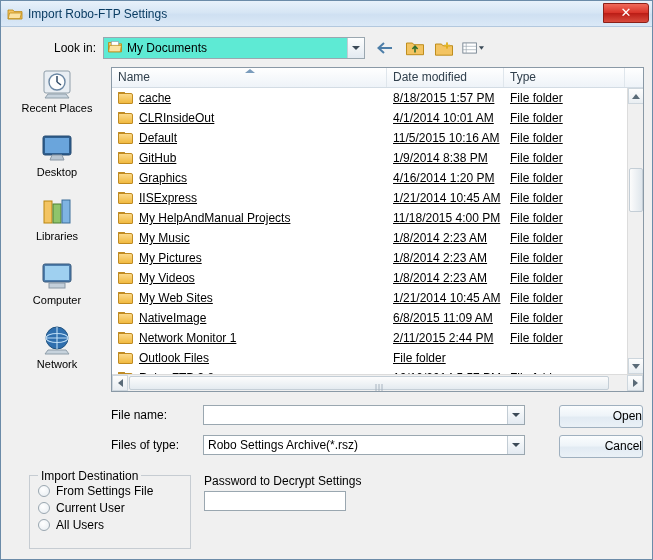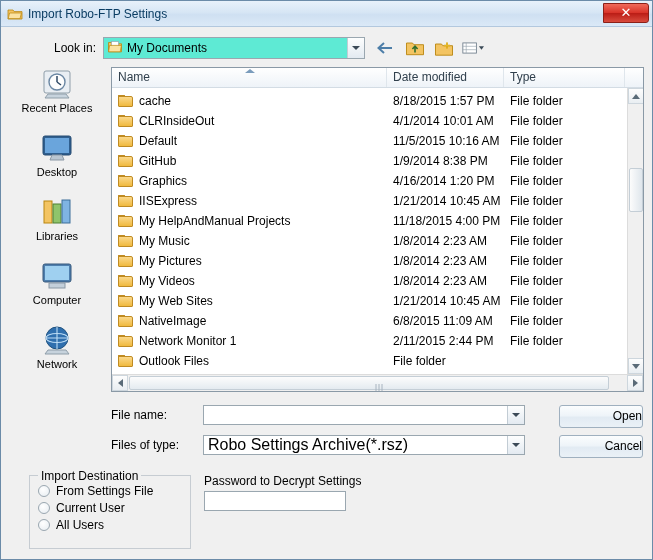--- a/index.html
+++ b/index.html
@@ -96,21 +96,21 @@
   .lh-name { width: 275px; }
   .lh-date { width: 117px; }
   .lh-type { width: 121px; }
   .sort-ind {
     position: absolute; left: 133px; top: 1px;
     width: 0; height: 0;
     border-left: 5px solid transparent; border-right: 5px solid transparent;
     border-bottom: 4px solid #7a9cbc;
   }
   .rows { position: relative; height: 286px; overflow: hidden; }
-  .row { display: flex; height: 20px; align-items: flex-end; }
+  .row { display: flex; height: 20px; align-items: center; text-decoration: underline; }
   .c-name { width: 275px; display: flex; align-items: center; padding-left: 6px; }
   .c-name .fname { margin-left: 6px; font-size: 12px; color: #000; white-space: nowrap; }
   .c-date { width: 117px; font-size: 12px; color: #000; padding-left: 6px; white-space: nowrap;}
   .c-type { width: 121px; font-size: 12px; color: #000; padding-left: 6px; white-space: nowrap;}
   
   .folder {
     width: 15px; height: 12px; position: relative; flex: none;
   }
   .folder .back {
     position: absolute; left:0; top:1px; width: 15px; height: 11px;
@@ -174,21 +174,21 @@
   .place-ico { width: 34px; height: 34px; position: relative; }
   
   .field-row {
     position: absolute; display: flex; align-items: center;
   }
   .field-label { width: 92px; text-align: left; font-size: 12px; color: #000; }
   .txtcombo {
     width: 322px; height: 20px; background: #fff; border: 1px solid #9aa7b0;
     position: relative; display: flex; align-items: center;
   }
-  .txtcombo .val { font-size: 16px; color: #000; padding-left: 4px; }
+  .txtcombo .val { font-size: 12px; color: #000; padding-left: 4px; }
   .txtcombo .arrow {
     position: absolute; right: 0; top: 0; width: 17px; height: 18px;
     background: linear-gradient(to bottom,#fdfefe,#e3eaf1);
     border-left: 1px solid #c2ccd4; display:flex;align-items:center;justify-content:center;
   }
   .btn {
     width: 84px; height: 23px;
     background: linear-gradient(to bottom,#fbfdfe 0%,#eef4f9 45%,#e2ebf3 55%,#eaf1f7 100%);
     border: 1px solid #9fb0bf; border-radius: 3px;
     font-size: 12px; color: #000; text-align: right; line-height: 21px;

